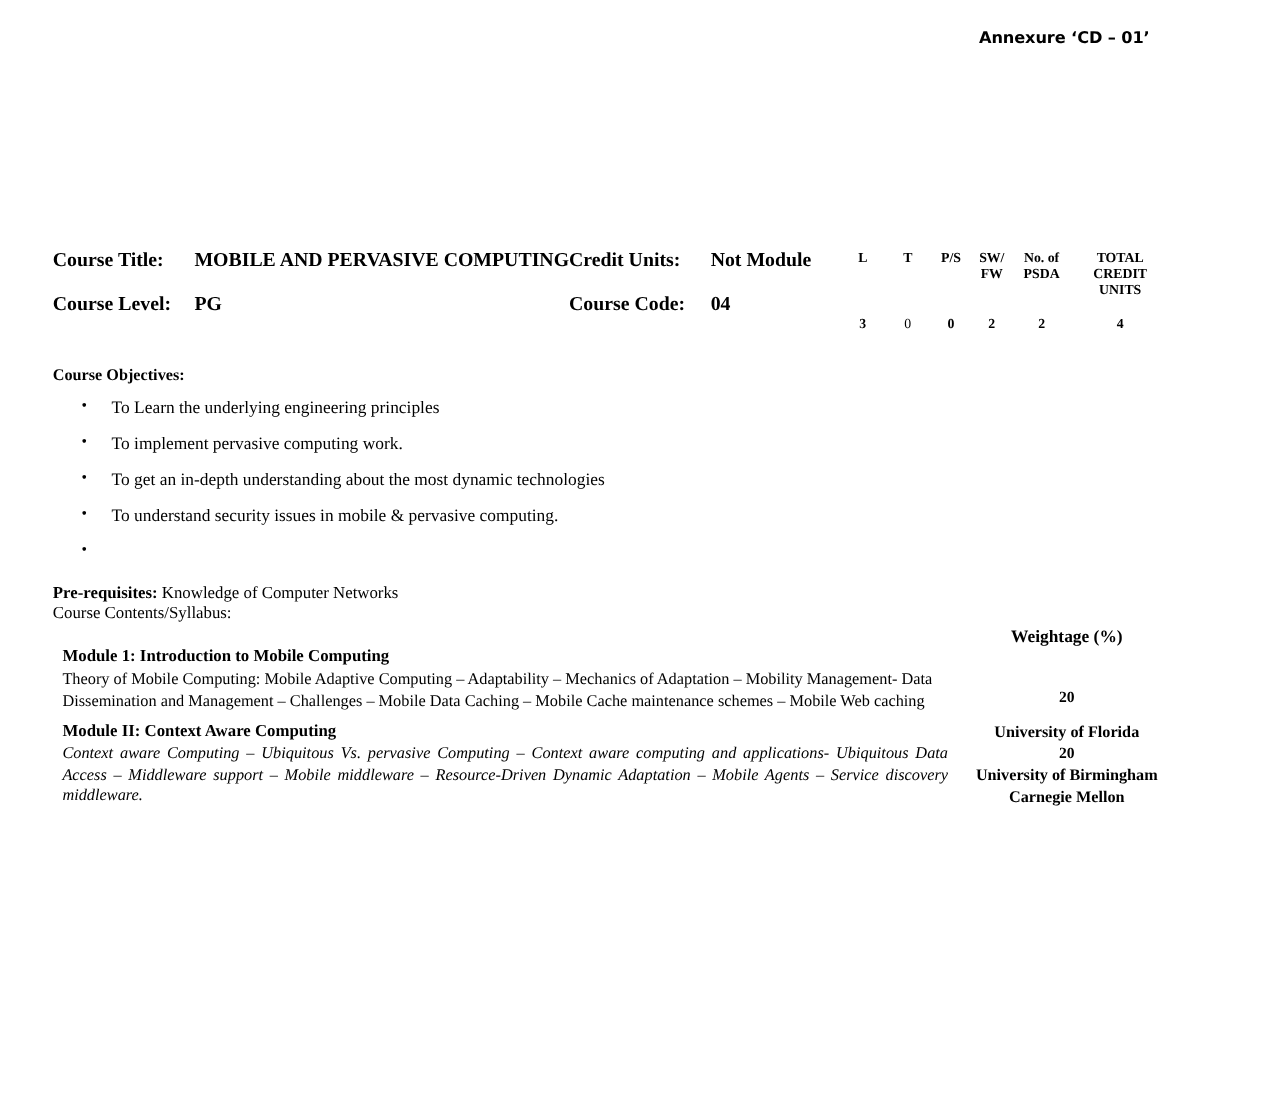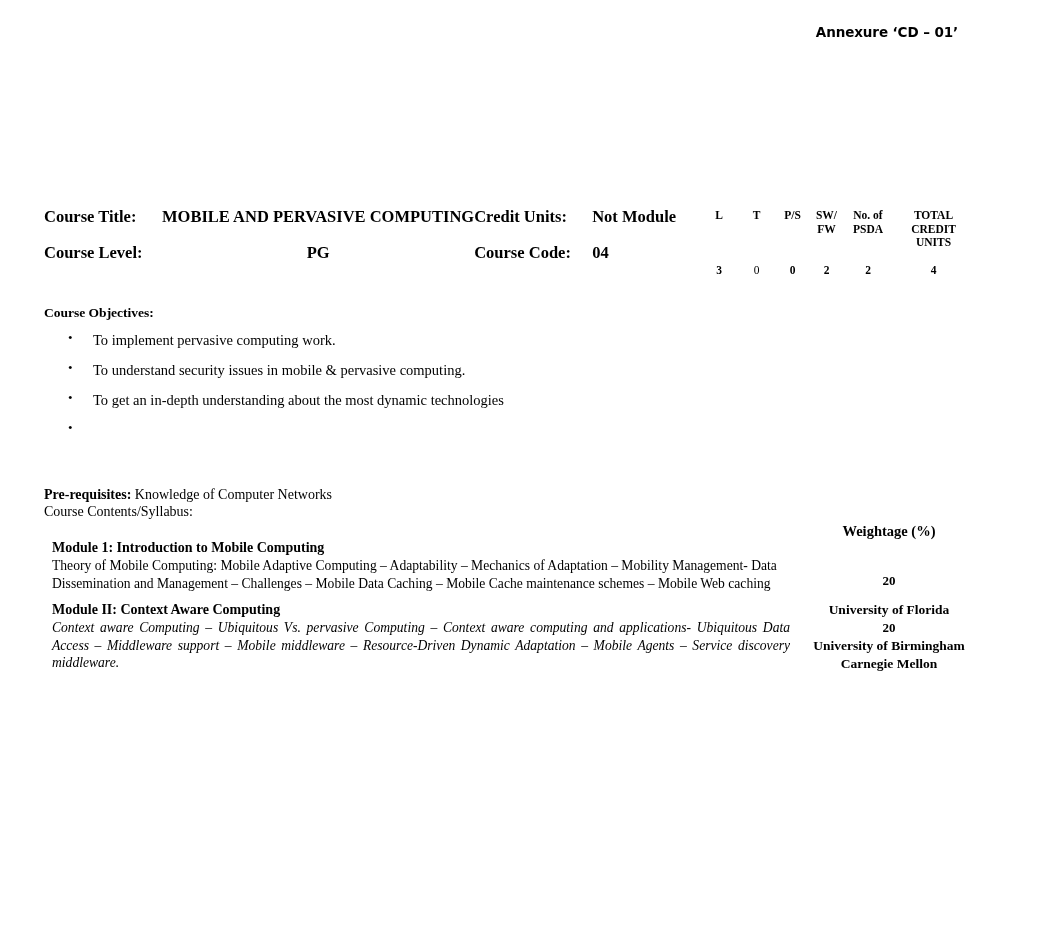--- a/index.html
+++ b/index.html
@@ -64,21 +64,21 @@
   }
   .val {
     font-weight: bold;
     font-size: 16.5px;
     white-space: nowrap;
   }
   .row1 td { height: 36px; }
   .row2 td { height: 30px; }
 
   .col-title-lbl { width: 118px; }
-  .col-title-val { width: 305px; text-align: center; }
+  .col-title-val { width: 305px; }
   .col-units-lbl { width: 118px; }
   .col-units-val { width: 110px; }
 
   
   .credits {
     position: absolute;
     top: 209px;
     left: 700px;
     width: 274px;
   }
@@ -298,27 +298,30 @@
           <td class="valrow">4</td>
         </tr>
       </tbody>
     </table>
   </div>
 
   <div class="objectives-title">Course Objectives:</div>
 
   <ul class="objectives">
     <li>
+      <span>To Learn the underlying engineering principles</span>
+    </li>
+    <li>
       <span>To implement pervasive computing work.</span>
     </li>
     <li>
+      <span>To get an in-depth understanding about the most dynamic technologies</span>
+    </li>
+    <li>
       <span>To understand security issues in mobile &amp; pervasive computing.</span>
-    </li>
-    <li>
-      <span>To get an in-depth understanding about the most dynamic technologies</span>
     </li>
     <li>
       <span></span>
     </li>
   </ul>
 
   <div class="prereq">
     <b>Pre-requisites:</b>
     <span>Knowledge of Computer Networks</span>
   </div>

